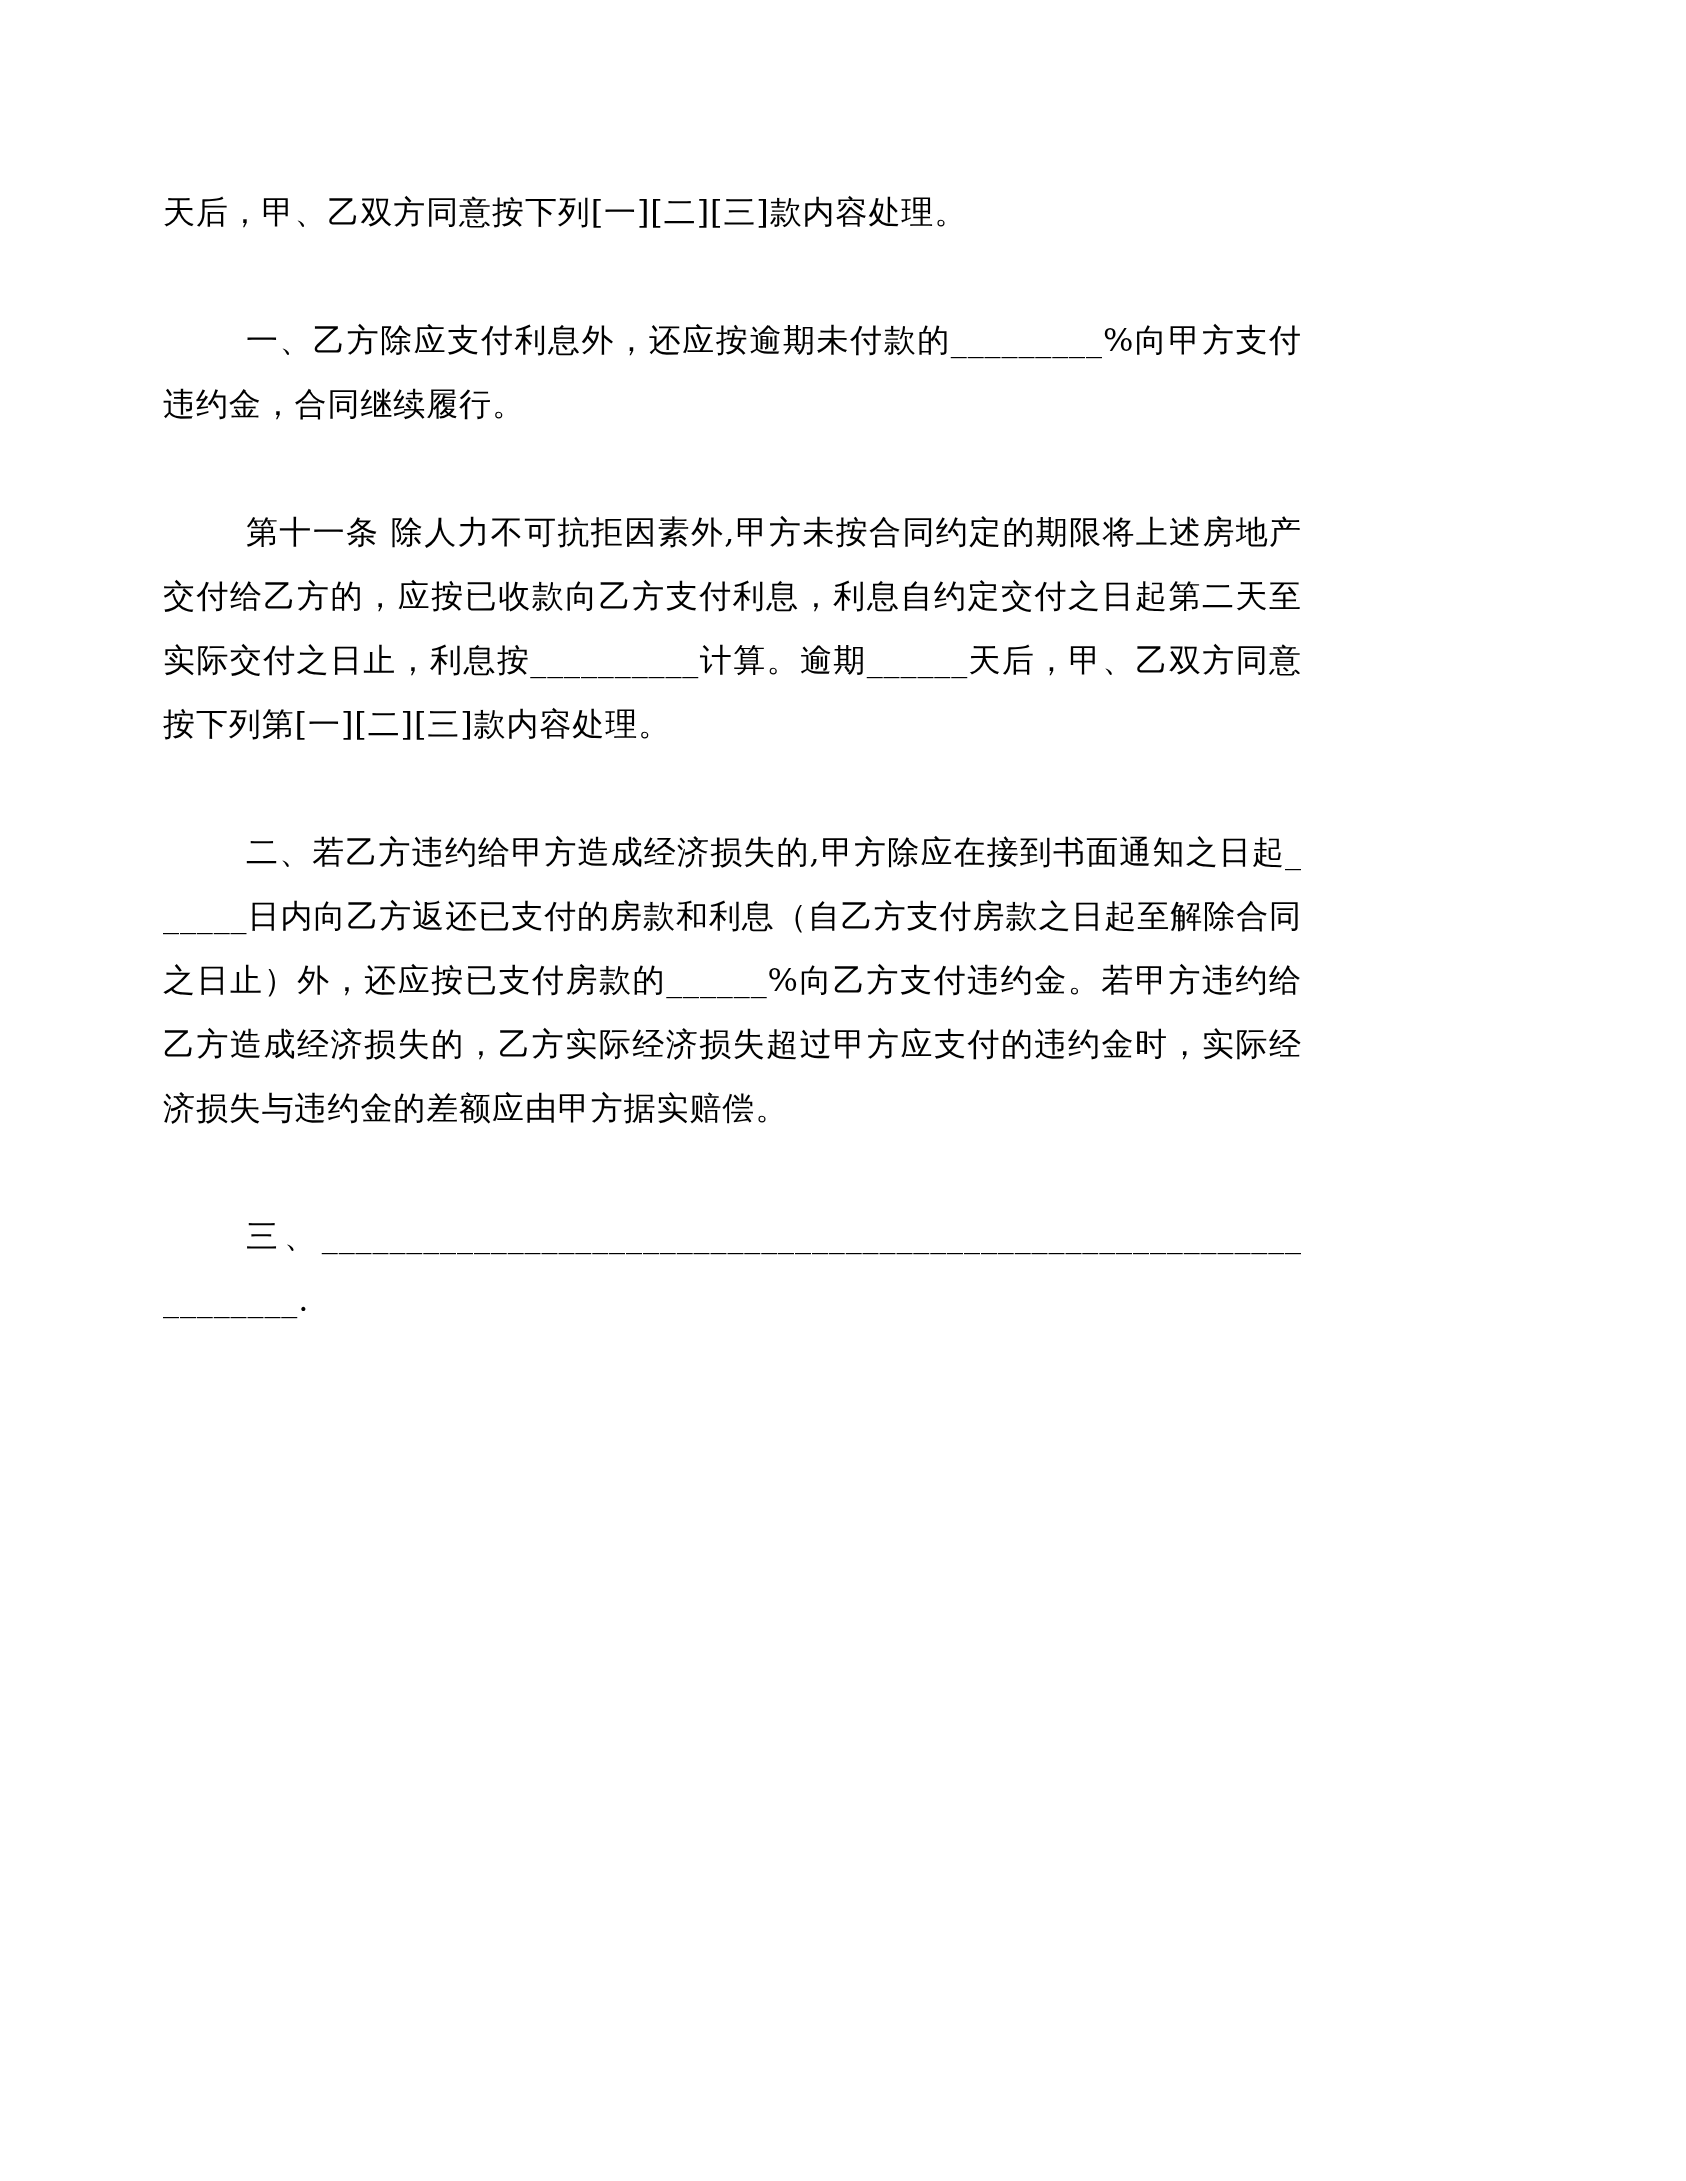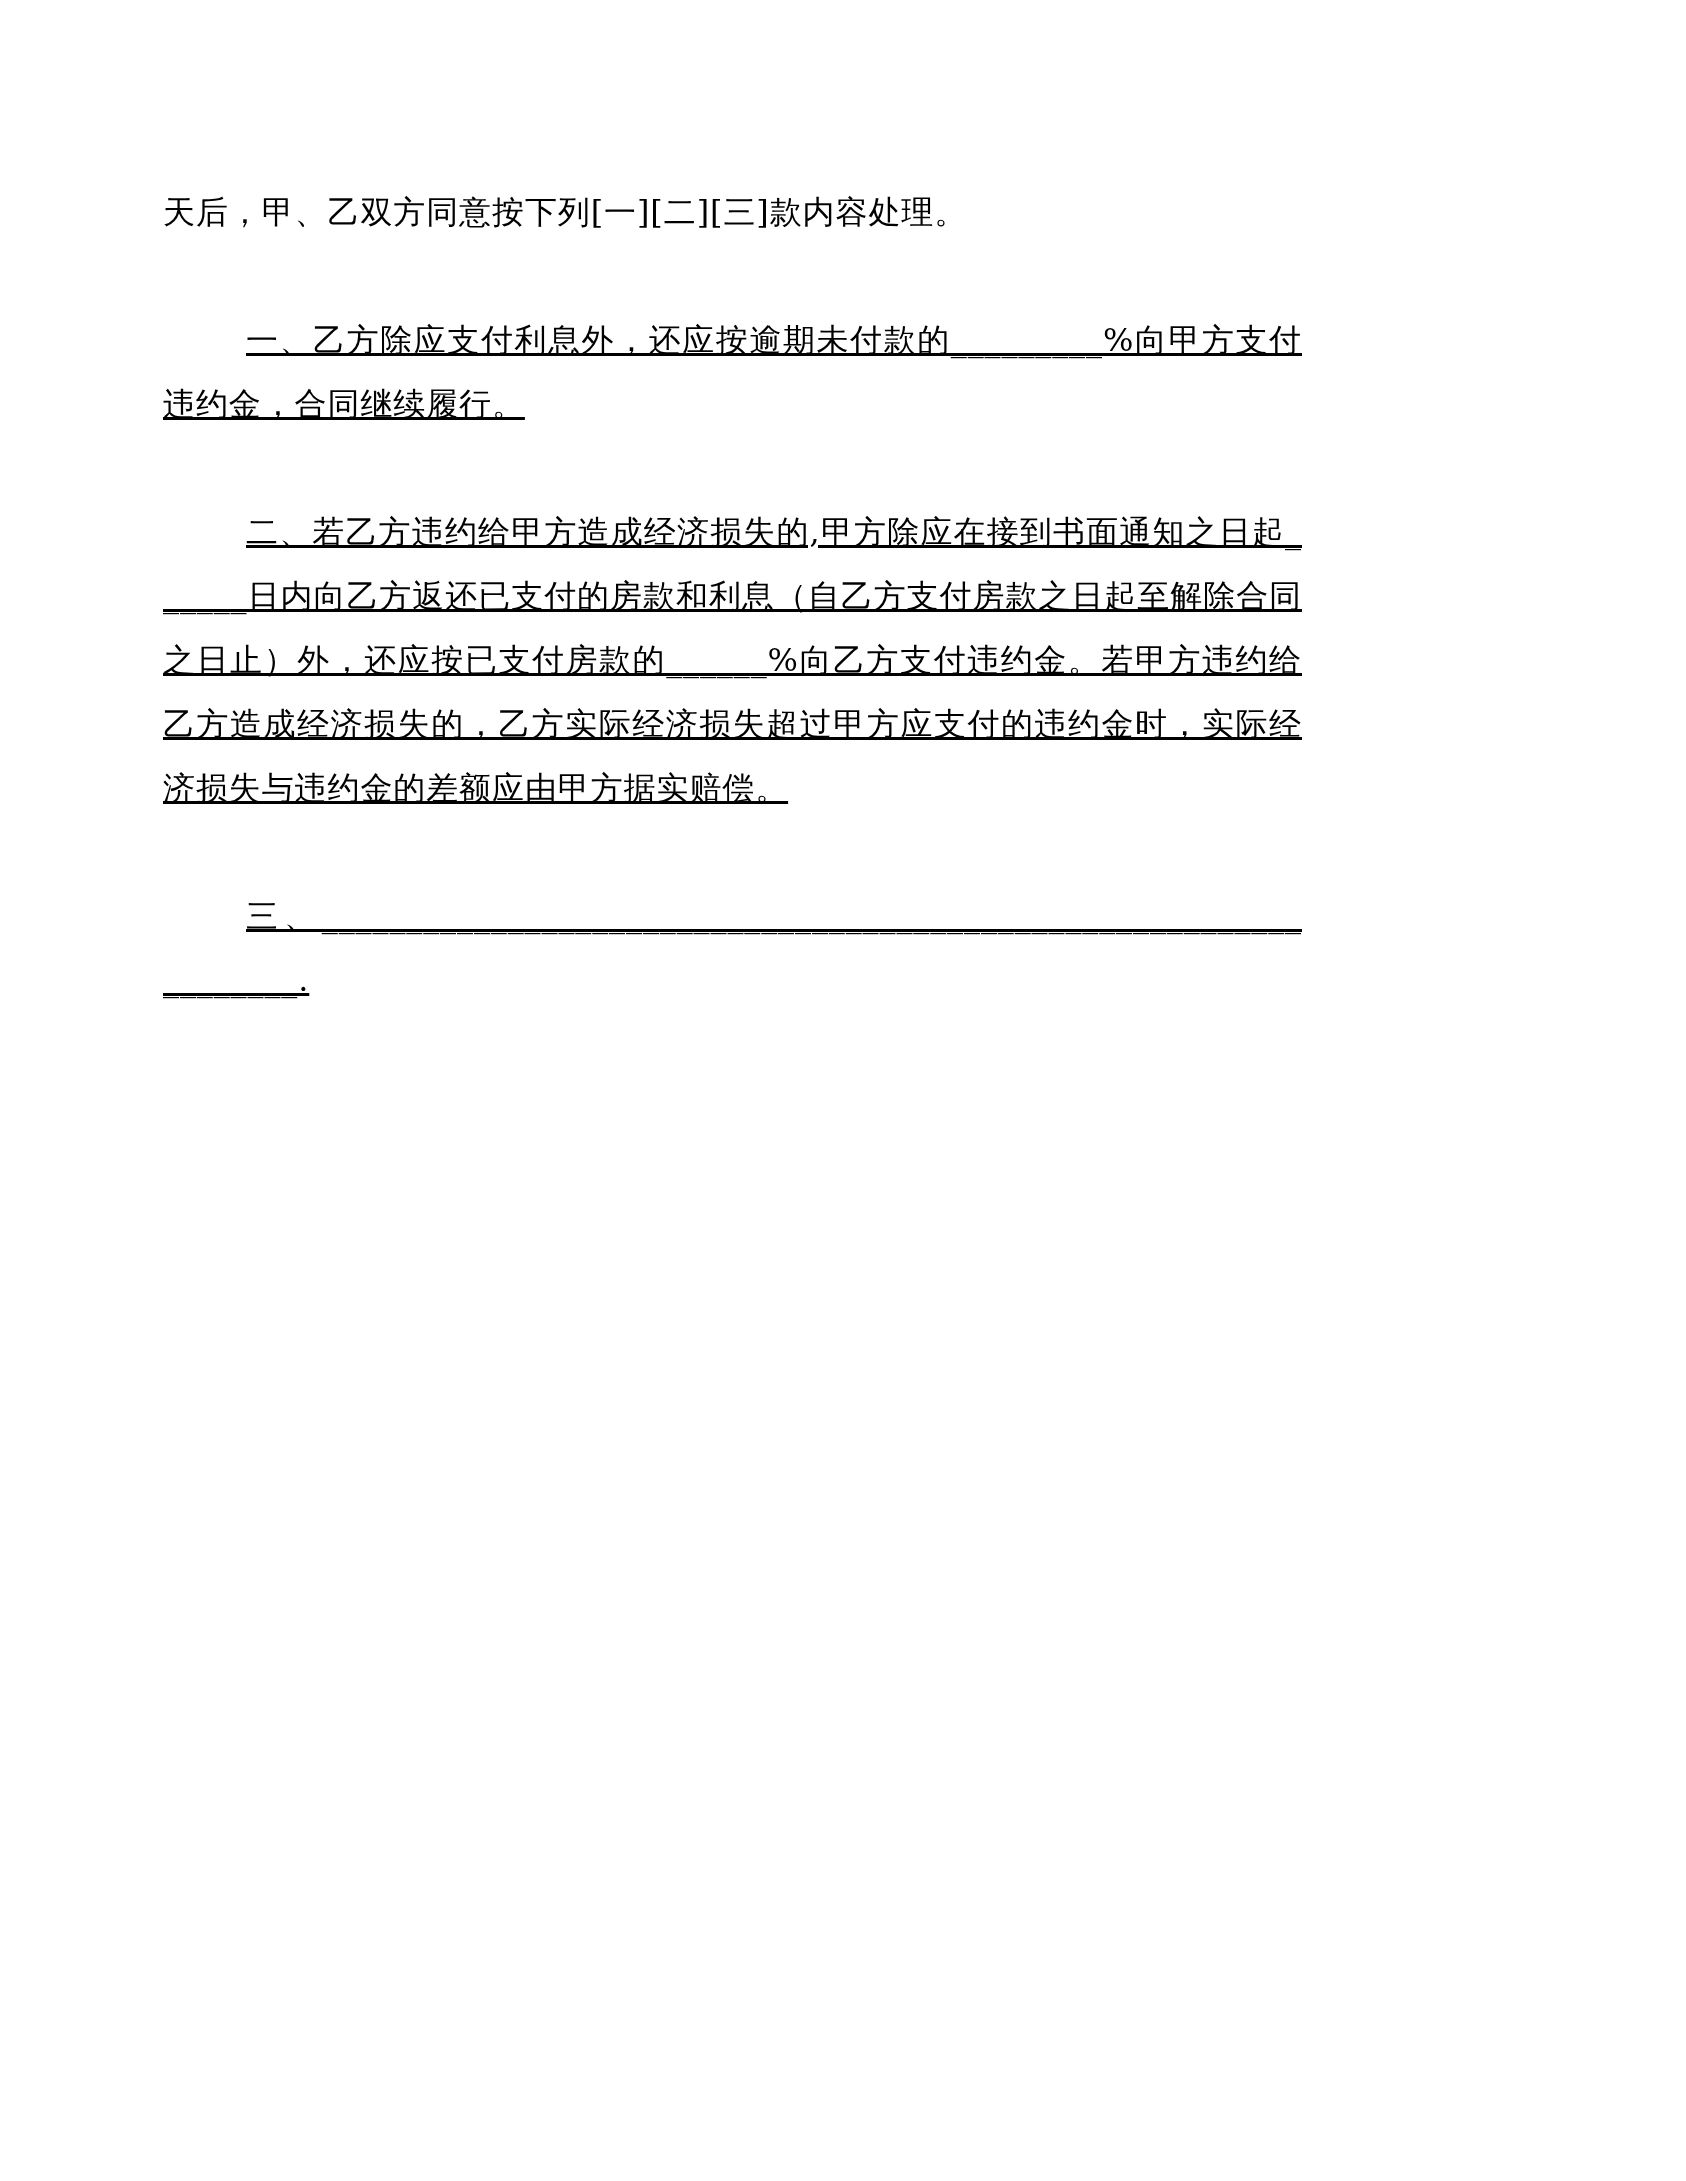--- a/index.html
+++ b/index.html
@@ -21,35 +21,35 @@
     color: #000000;
     text-align: justify;
     letter-spacing: 0.9px;
     word-break: break-all;
   }
   .para {
     margin: 0 0 64px 0;
   }
   .para.indent {
     text-indent: 83px;
-    text-decoration: underline;
   }
   .para.last {
     margin-bottom: 0;
   }
 </style>
 </head>
 <body>
 
 <div class="page">
   <p class="para">天后，甲、乙双方同意按下列[一][二][三]款内容处理。</p>
 
   <p class="para indent">一、乙方除应支付利息外，还应按逾期未付款的_________%向甲方支付违约金，合同继续履行。</p>
 
 
 
+  <p class="para indent">第十一条 除人力不可抗拒因素外,甲方未按合同约定的期限将上述房地产交付给乙方的，应按已收款向乙方支付利息，利息自约定交付之日起第二天至实际交付之日止，利息按__________计算。逾期______天后，甲、乙双方同意按下列第[一][二][三]款内容处理。</p>
 
 
   <p class="para indent">二、若乙方违约给甲方造成经济损失的,甲方除应在接到书面通知之日起______日内向乙方返还已支付的房款和利息（自乙方支付房款之日起至解除合同之日止）外，还应按已支付房款的______%向乙方支付违约金。若甲方违约给乙方造成经济损失的，乙方实际经济损失超过甲方应支付的违约金时，实际经济损失与违约金的差额应由甲方据实赔偿。</p>
 
   <p class="para indent last">三、__________________________________________________________________.</p>
 </div>
 
 
 </body></html>

